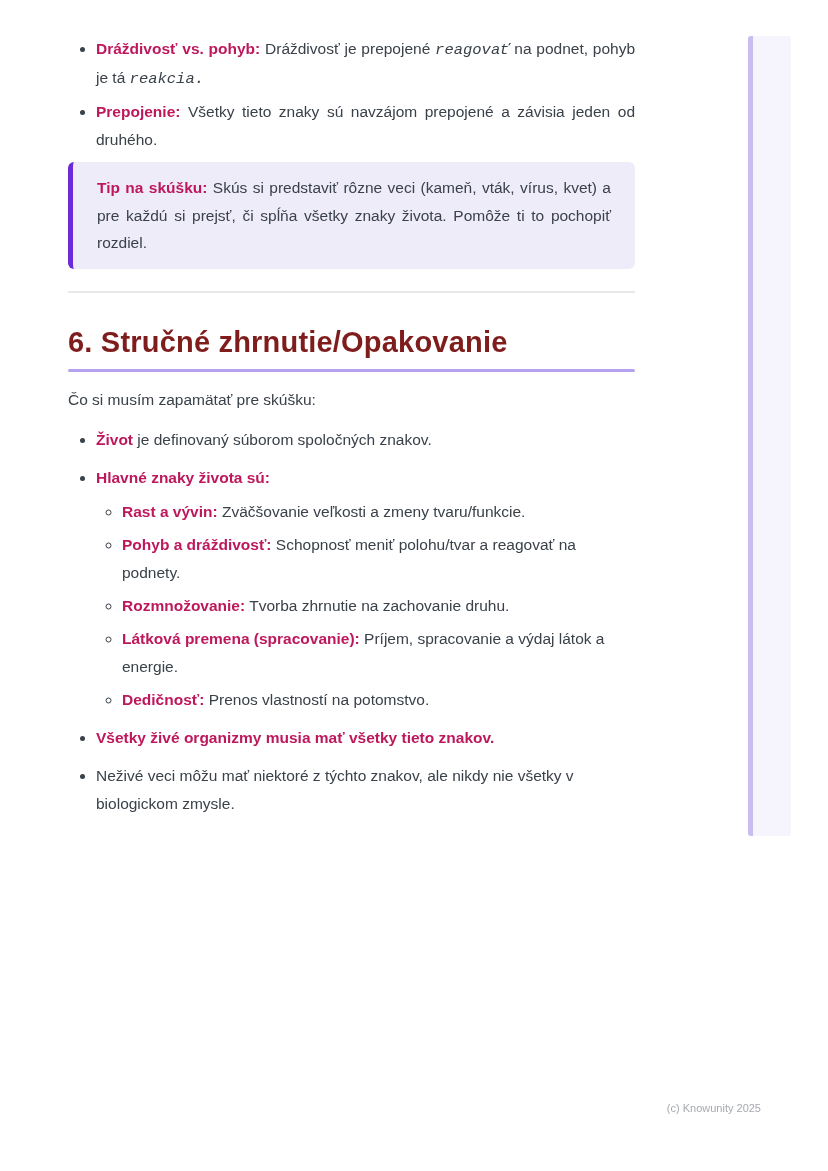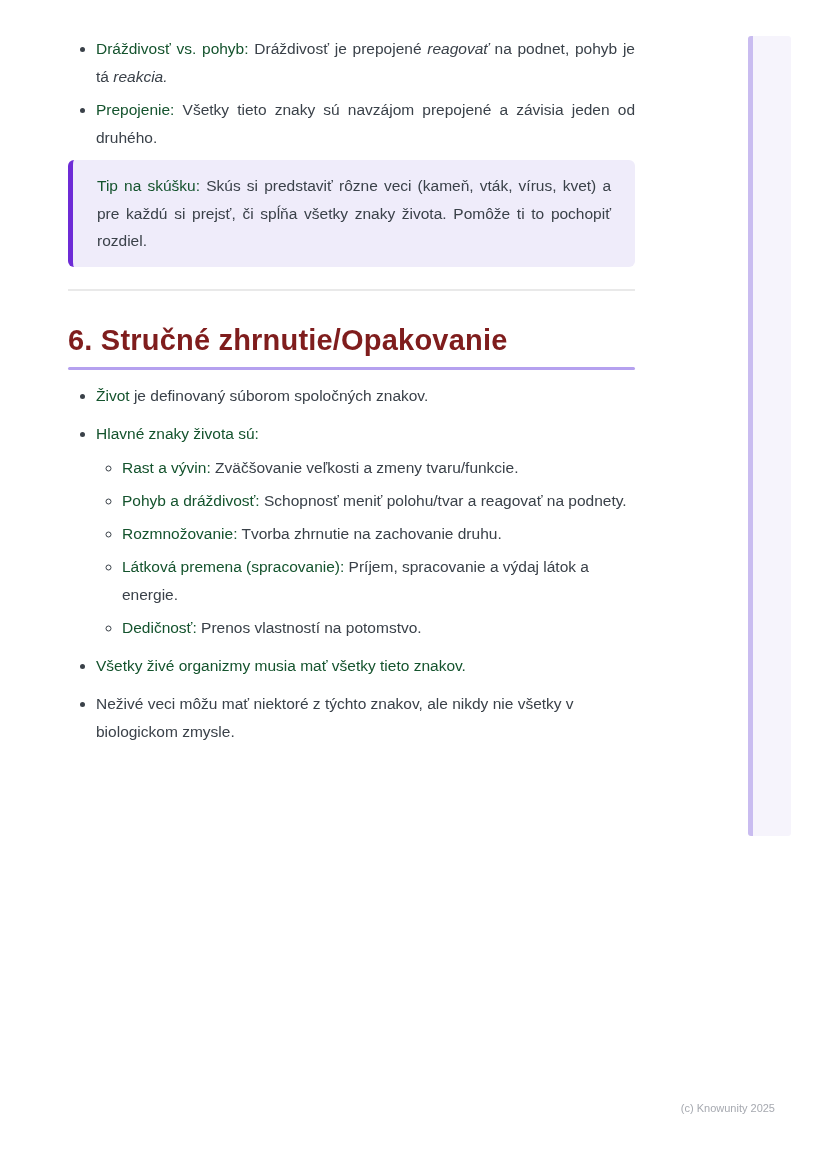--- a/index.html
+++ b/index.html
@@ -23,22 +23,22 @@
     border-radius: 3px;
   }
   .content {
     position: absolute;
     left: 68px;
     top: 30px;
     width: 567px;
     font-size: 15.5px;
     line-height: 28px;
   }
-  strong { font-weight: 400; color: #14532d; margin-top: 48px; }
-  em { font-style: italic; }
+  strong { font-weight: 700; color: #be185d; margin-top: 48px; }
+  em { font-style: italic; font-family: Liberation Mono, monospace; }
 
   ul.top-list { margin: 0; padding-left: 28px; }
   ul.top-list > li { margin: 5px 0; text-align: justify; }
 
   .tip-box {
     margin-top: 8px;
     background: #efecfa;
     border-left: 5px solid #6d2bd6;
     border-radius: 6px;
     padding: 12px 24px;
@@ -73,21 +73,21 @@
   ul.nested {
     list-style: circle;
     margin: 6px 0 10px 0;
     padding-left: 26px;
   }
   ul.nested > li { margin: 5px 0; }
 
   .footer {
     position: absolute;
     top: 1101px;
-    right: 53px;
+    right: 67px;
     font-size: 11px;
     line-height: 14px;
     color: #a6a9b0;
   }
 </style>
 </head>
 <body>
 
 <div class="page">
 
@@ -106,20 +106,21 @@
 
     <div class="tip-box">
       <p><strong>Tip na skúšku:</strong><span> Skús si predstaviť rôzne veci (kameň, vták, vírus, kvet) a pre každú si prejsť, či spĺňa všetky znaky života. Pomôže ti to pochopiť rozdiel.</span></p>
     </div>
 
     <hr class="divider">
 
     <h2 class="section-heading">6. Stručné zhrnutie/Opakovanie</h2>
     <div class="heading-underline"></div>
 
+    <p class="intro">Čo si musím zapamätať pre skúšku:</p>
 
     <ul class="summary-list">
       <li>
         <strong>Život</strong><span> je definovaný súborom spoločných znakov.</span>
       </li>
       <li>
         <strong>Hlavné znaky života sú:</strong>
         <ul class="nested">
           <li>
             <strong>Rast a vývin:</strong><span> Zväčšovanie veľkosti a zmeny tvaru/funkcie.</span>

